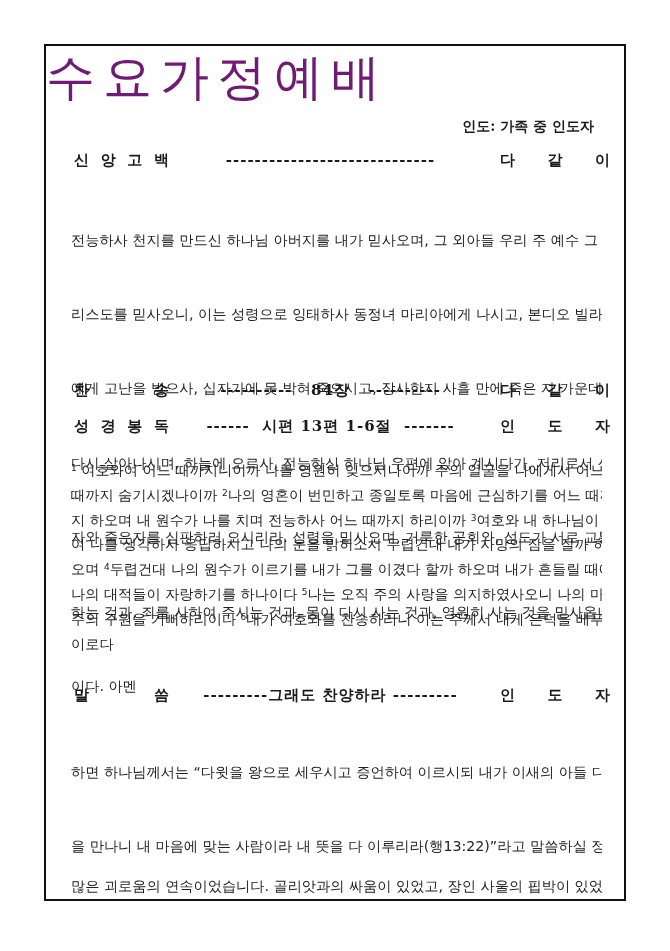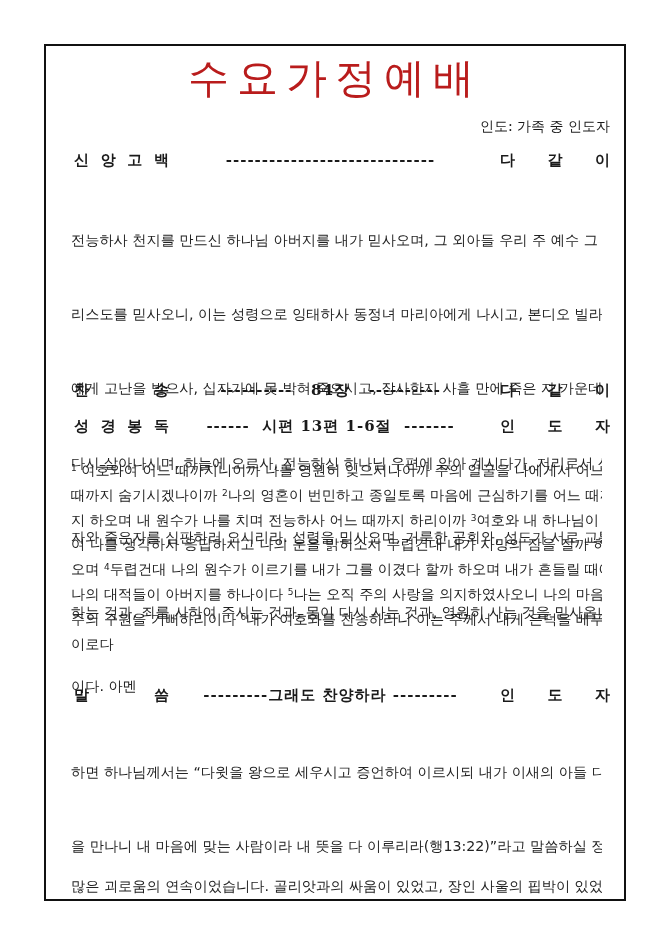--- a/index.html
+++ b/index.html
@@ -1,23 +1,23 @@
 <!DOCTYPE html>
 <html><head>
 <meta charset="utf-8">
 <style>
   html, body { margin: 0; padding: 0; background: #ffffff; }
   body { width: 670px; height: 951px; position: relative; overflow: hidden;
          font-family: "DejaVu Serif", "Liberation Serif", serif; color: #1a1a1a; }
   .page-box { position: absolute; left: 44px; top: 44px; width: 582px; height: 857px;
               border: 2px solid #111; box-sizing: border-box; }
-  .title { position: absolute; left: 0; right: 0; top: 2px; text-align: center;
-           font-size: 41px; letter-spacing: 8px; font-weight: normal; color: #b91c1c;
+  .title { position: absolute; left: 0; right: 0; top: 2px; 
+           font-size: 49px; letter-spacing: 8px; font-weight: normal; color: #701a75;
            font-family: "DejaVu Sans", sans-serif; line-height: 60px; }
-  .leader { position: absolute; right: 14px; top: 72px; font-size: 14px; }
+  .leader { position: absolute; right: 30px; top: 72px; font-size: 14px; font-weight: bold; }
   .row { position: absolute; left: 28px; right: 14px; height: 20px; font-size: 15px;
          font-weight: bold; display: flex; align-items: center; white-space: nowrap; }
   .row .label { width: 95px; display: flex; justify-content: space-between; }
   .row .mid { flex: 1; text-align: center; letter-spacing: 1px; }
   .row .who { width: 110px; display: flex; justify-content: space-between; padding-left: 8px; }
   .para { position: absolute; left: 25px; right: 22px; font-size: 14.2px; line-height: 24.8px;
           text-align: justify; font-family: "DejaVu Sans", sans-serif; color: #222; }
   .para .ln { display: block; white-space: nowrap; overflow: hidden; }
   sup { font-size: 9px; vertical-align: top; position: relative; top: -2px; }
 </style>
@@ -81,21 +81,21 @@
       <span>자</span>
     </span>
   </div>
 
   <div class="para" style="top:412px;">
     <span class="ln"><sup>1</sup><span> 여호와여 어느 때까지니이까 나를 영원히 잊으시나이까 주의 얼굴을 나에게서 어느</span></span>
     <span class="ln"><span>때까지 숨기시겠나이까 </span><sup>2</sup><span>나의 영혼이 번민하고 종일토록 마음에 근심하기를 어느 때까</span></span>
     <span class="ln"><span>지 하오며 내 원수가 나를 치며 전능하사 어느 때까지 하리이까 </span><sup>3</sup><span>여호와 내 하나님이</span></span>
     <span class="ln"><span>여 나를 생각하사 응답하시고 나의 눈을 밝히소서 두렵건대 내가 사망의 잠을 잘까 하</span></span>
     <span class="ln"><span>오며 </span><sup>4</sup><span>두렵건대 나의 원수가 이르기를 내가 그를 이겼다 할까 하오며 내가 흔들릴 때에</span></span>
-    <span class="ln"><span>나의 대적들이 아버지를 하나이다 </span><sup>5</sup><span>나는 오직 주의 사랑을 의지하였사오니 나의 마음은</span></span>
+    <span class="ln"><span>나의 대적들이 자랑하기를 하나이다 </span><sup>5</sup><span>나는 오직 주의 사랑을 의지하였사오니 나의 마음은</span></span>
     <span class="ln"><span>주의 구원을 기뻐하리이다 </span><sup>6</sup><span>내가 여호와를 찬송하리니 이는 주께서 내게 은덕을 베푸심</span></span>
     <span class="ln"><span>이로다</span></span>
   </div>
 
   <div class="row" style="top:639px;">
     <span class="label">
       <span>말</span>
       <span>씀</span>
     </span>
     <span class="mid">---------그래도 찬양하라 ---------</span>

